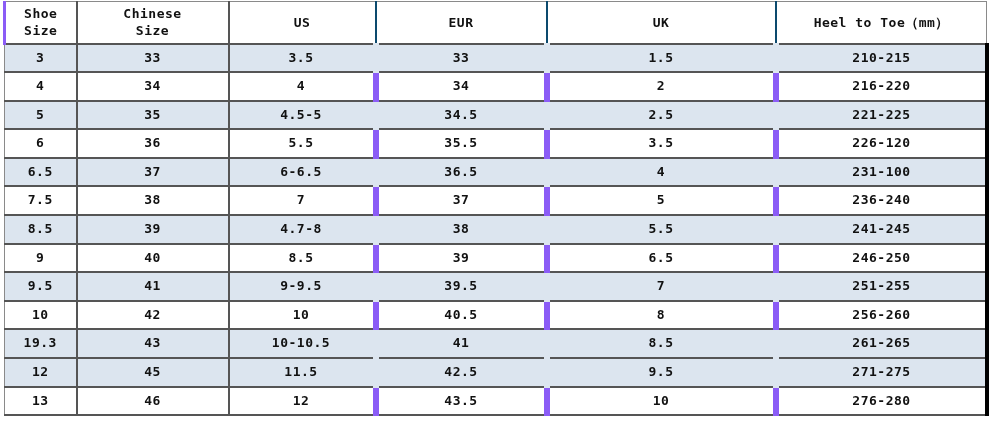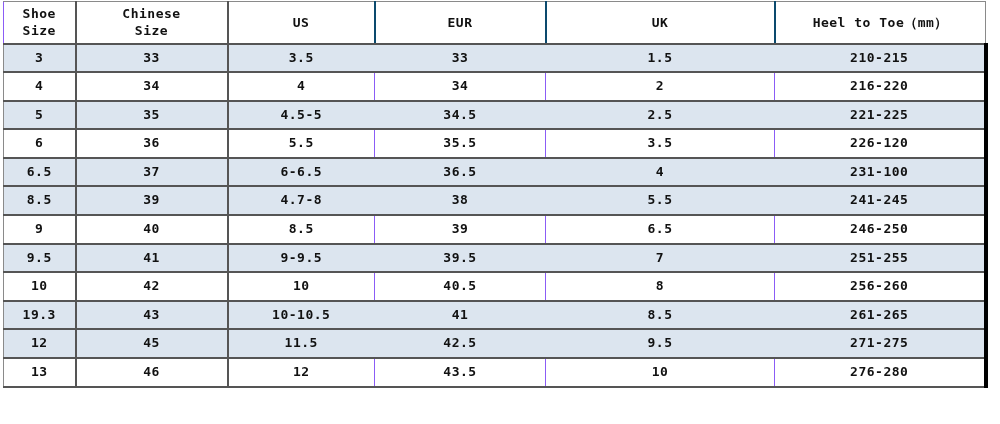--- a/index.html
+++ b/index.html
@@ -37,32 +37,32 @@
   thead tr{height:42px;}
   thead th{
     font-size:13px;
     line-height:17px;
     background:#ffffff;
     border-top:1px solid #8a8a8a;
     border-bottom:2px solid #555555;
   }
   thead th.hdr-strong{border-right:2px solid #555555;}
   thead th.hdr-faint{border-right:2px solid #0c4a6e;}
-  thead th.first{border-left:1px solid #8b5cf6;}
+  thead th.first{border-left:3px solid #8b5cf6;}
   thead th.last{border-right:1px solid #8a8a8a;}
 
   
   tbody tr{height:26.6px;}
   tbody td{
     font-size:13px;
     line-height:26.6px;
     border-bottom:2px solid #555555;
   }
   tbody td.strong{border-right:2px solid #555555;}
-  tbody td.faint{border-right:1px solid #8b5cf6;}
+  tbody td.faint{border-right:6px solid #8b5cf6;}
   tbody td.first{border-left:1px solid #8a8a8a;}
   tbody td.last{border-right:4px solid #000000;}
 
   tbody tr.shaded td{background:#dce5ef;}
   tbody tr.plain td{background:#ffffff;}
   tbody tr.shaded td.faint{border-right-color:#dce5ef;}
 
   .hdr-2line{display:block;}
 </style>
 </head>
@@ -127,20 +127,28 @@
         <td class="last">226-120</td>
       </tr>
       <tr class="shaded">
         <td class="first strong">6.5</td>
         <td class="strong">37</td>
         <td class="faint">6-6.5</td>
         <td class="faint">36.5</td>
         <td class="faint">4</td>
         <td class="last">231-100</td>
       </tr>
+      <tr class="plain">
+        <td class="first strong">7.5</td>
+        <td class="strong">38</td>
+        <td class="faint">7</td>
+        <td class="faint">37</td>
+        <td class="faint">5</td>
+        <td class="last">236-240</td>
+      </tr>
       <tr class="shaded">
         <td class="first strong">8.5</td>
         <td class="strong">39</td>
         <td class="faint">4.7-8</td>
         <td class="faint">38</td>
         <td class="faint">5.5</td>
         <td class="last">241-245</td>
       </tr>
       <tr class="plain">
         <td class="first strong">9</td>

